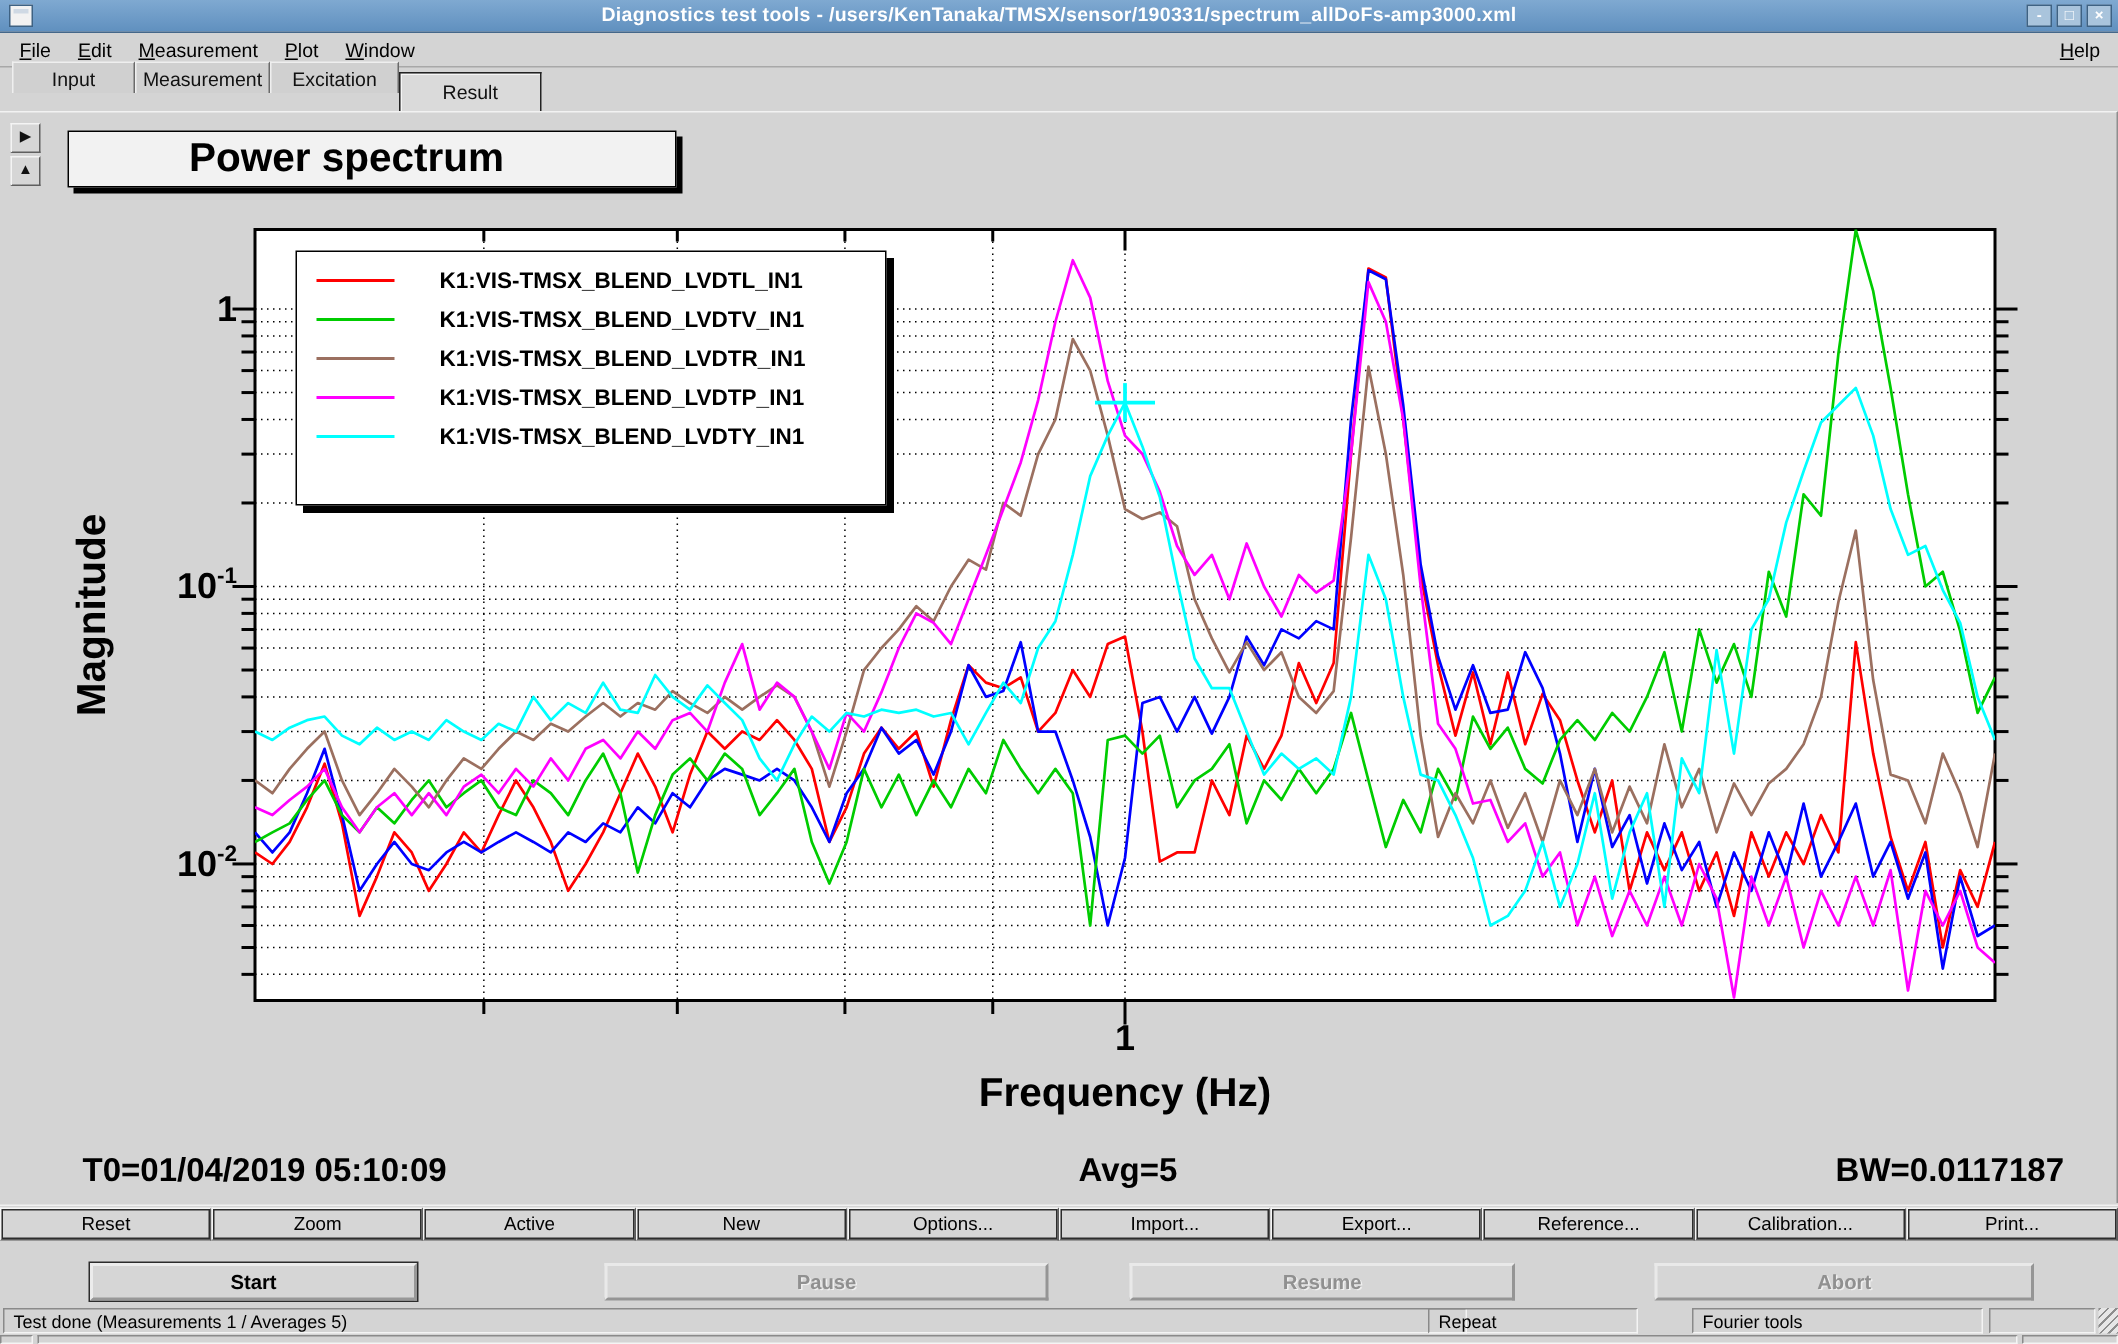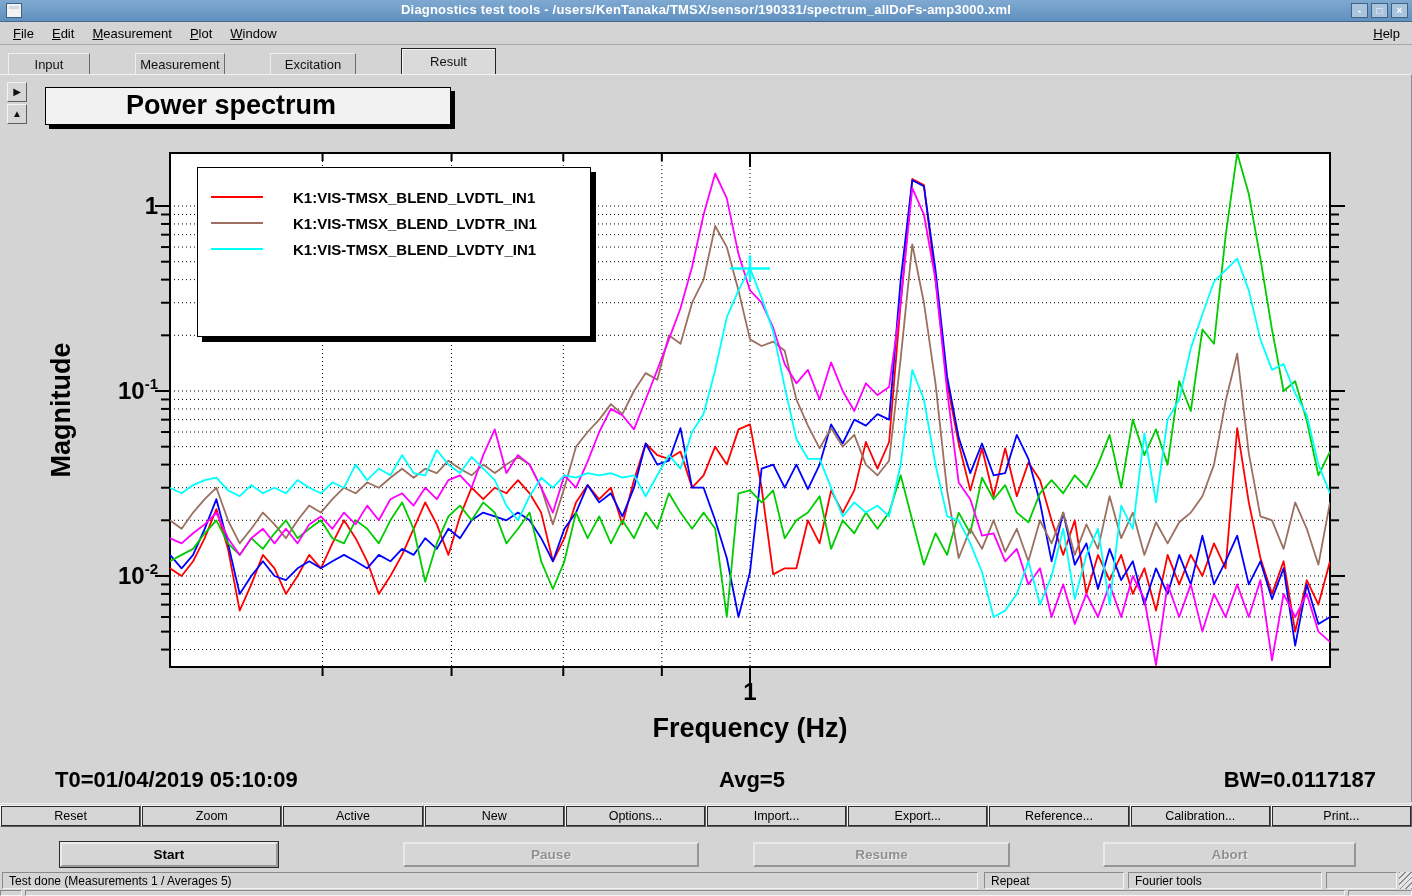--- a/index.html
+++ b/index.html
@@ -23,38 +23,38 @@
   .win-btn{width:17px;height:15px;background:#a9c4dc;border:1px solid #3e6283;color:#fff;
     font-size:10px;font-weight:bold;line-height:13px;text-align:center;cursor:default;}
   
   .menubar{position:absolute;top:23px;left:0;width:1412px;height:22px;background:#d4d4d4;
     border-bottom:1px solid #a8a8a8;font-size:13px;}
   .menu-left{position:absolute;left:4px;top:0;display:flex;}
   .menu-item{padding:3px 9px;color:#000;}
   .menu-help{position:absolute;right:8px;top:3px;padding:0 4px;}
   
   .tabrow{position:absolute;top:46px;left:0;width:1412px;height:28px;background:#d4d4d4;}
-  .tabs{position:absolute;left:8px;bottom:0;display:flex;align-items:flex-end;gap:45px;}
+  .tabs{position:absolute;left:8px;bottom:0;display:flex;align-items:center;}
   .tab{height:21px;background:#d0d0d0;border-top:1px solid #efefef;border-right:1px solid #6a6a6a;
     border-left:1px solid #efefef;font-size:13px;text-align:center;padding-top:3px;color:#111;}
   .tab.active{height:26px;background:#dadada;border:1px solid #222;border-bottom:none;
     box-shadow:inset 1px 1px 0 #f6f6f6;padding-top:5px;}
   
   .content{position:absolute;top:74px;left:0;width:1412px;height:728px;background:#d4d4d4;
     border-top:1px solid #f2f2f2;border-right:1px solid #8e8e8e;}
   .pan-btn{position:absolute;width:20px;height:20px;background:#d6d6d6;
     border:1px solid;border-color:#f4f4f4 #5f5f5f #5f5f5f #f4f4f4;font-size:10px;color:#111;
     text-align:center;line-height:18px;}
   .plot-title-box{position:absolute;left:45px;top:12px;width:406px;height:38px;background:#f2f2f2;
     border:1px solid #000;box-shadow:4px 4px 0 #000;}
   .plot-title-box span{display:block;padding:2px 0 0 80px;font-size:27px;font-weight:bold;color:#000;}
   svg text{font-family:"Liberation Sans", sans-serif;}
   
   .legend{position:absolute;left:197px;top:92px;width:394px;height:170px;background:#fff;
-    border:1px solid #000;box-shadow:5px 5px 0 #000;padding-top:16px;}
+    border:1px solid #000;box-shadow:5px 5px 0 #000;padding-top:6px;}
   .legend-row{display:flex;align-items:center;height:26px;}
   .legend-line{width:52px;height:0;border-top:2px solid;margin-left:13px;}
   .legend-label{margin-left:30px;font-size:15px;font-weight:bold;color:#000;letter-spacing:0;}
   
   .anno{position:absolute;font-size:22px;font-weight:bold;color:#000;top:692px;}
   .anno.t0{left:55px;}
   .anno.avg{left:622px;width:260px;text-align:center;}
   .anno.bw{right:35px;text-align:right;}
   
   .toolbar{position:absolute;top:803px;left:0;width:1412px;height:26px;display:flex;
@@ -245,22 +245,30 @@
     <div class="plot-title-box">
       <span>Power spectrum</span>
     </div>
 
     <div class="legend" id="legend">
         <div class="legend-row">
           <span class="legend-line" style="border-top-color: rgb(255, 0, 0);"></span>
           <span class="legend-label">K1:VIS-TMSX_BLEND_LVDTL_IN1</span>
         </div>
         <div class="legend-row">
+          <span class="legend-line" style="border-top-color: rgb(0, 204, 0);"></span>
+          <span class="legend-label">K1:VIS-TMSX_BLEND_LVDTV_IN1</span>
+        </div>
+        <div class="legend-row">
           <span class="legend-line" style="border-top-color: rgb(155, 112, 96);"></span>
           <span class="legend-label">K1:VIS-TMSX_BLEND_LVDTR_IN1</span>
+        </div>
+        <div class="legend-row">
+          <span class="legend-line" style="border-top-color: rgb(255, 0, 255);"></span>
+          <span class="legend-label">K1:VIS-TMSX_BLEND_LVDTP_IN1</span>
         </div>
         <div class="legend-row">
           <span class="legend-line" style="border-top-color: rgb(0, 255, 255);"></span>
           <span class="legend-label">K1:VIS-TMSX_BLEND_LVDTY_IN1</span>
         </div>
       </div>
 
     <div class="anno t0">T0=01/04/2019 05:10:09</div>
     <div class="anno avg">Avg=5</div>
     <div class="anno bw">BW=0.0117187</div>
@@ -281,21 +289,21 @@
 
   <div class="transport" id="transport">
       <button class="cmd-btn primary" style="left: 60px; width: 218px;">Start</button>
       <button class="cmd-btn disabled" aria-disabled="true" style="left: 403px; width: 296px;">Pause</button>
       <button class="cmd-btn disabled" aria-disabled="true" style="left: 753px; width: 257px;">Resume</button>
       <button class="cmd-btn disabled" aria-disabled="true" style="left: 1103px; width: 253px;">Abort</button>
     </div>
 
   <div class="statusbar">
     <div class="seg" style="left:2px;width:976px;">Test done (Measurements 1 / Averages 5)</div>
-    <div class="seg" style="left:984px;width:140px;">Repeat</div>
+    <div class="seg" style="left:952px;width:140px;">Repeat</div>
     <div class="seg" style="left:1128px;width:194px;">Fourier tools</div>
     <div class="seg" style="left:1326px;width:71px;"></div>
     <div class="grip"></div>
   </div>
   <div class="substrip">
     <div class="seg2" style="left:0;width:22px;"></div>
     <div class="seg2" style="left:25px;width:1320px;"></div>
     <div class="seg2" style="left:1348px;width:64px;"></div>
   </div>
 </div>

